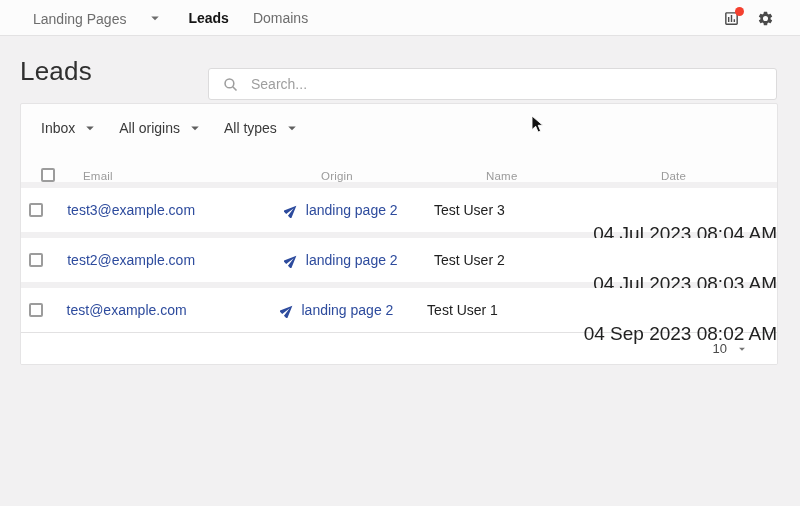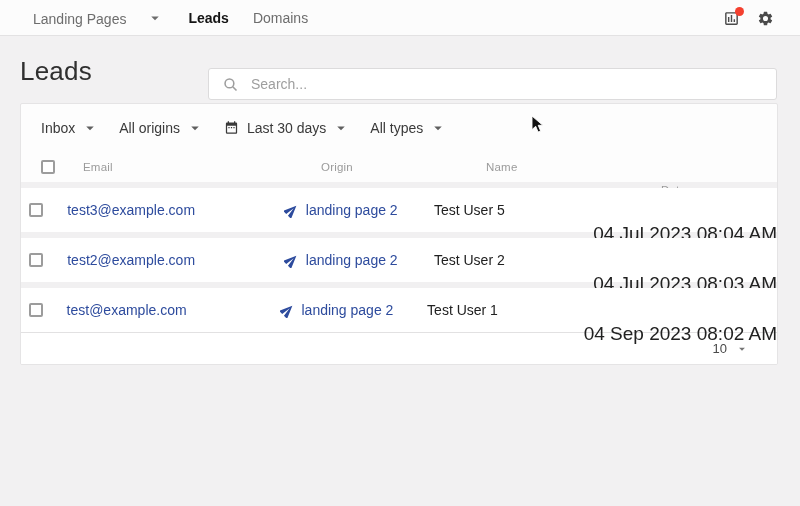--- a/index.html
+++ b/index.html
@@ -62,21 +62,21 @@
   .filter-bar {
     height:47px; display:flex; align-items:center; padding-left:20px; gap:20px;
   }
   .filter {
     display:flex; align-items:center; gap:6px;
     font-size:14px; color:#3a3a3a; cursor:pointer; white-space:nowrap;
   }
   .filter .cal { display:flex; align-items:center; margin-right:2px; }
 
   .thead {
-    height:31px; display:flex; align-items:center; padding-left:20px;
+    height:31px; display:flex; align-items:flex-end; padding-left:20px;
     font-size:11.5px; color:#9b9b9b; letter-spacing:.2px;
   }
   .c-check { width:42px; display:flex; align-items:center; }
   .c-email { width:238px; }
   .c-origin { width:165px; display:flex; align-items:center; gap:7px; }
   .c-name  { width:175px; }
   .c-date  { flex:1; white-space:nowrap;margin-top:47px; }
 
   .tbody { background:#f1f0f1; padding-top:6px; display:flex; flex-direction:column; gap:6px; }
   .trow {
@@ -159,33 +159,20 @@
     <div class="filter">
       <span>Inbox</span>
       <span class="caret">
         <svg width="18" height="18" viewBox="0 0 24 24">
             <path d="M7 10l5 5 5-5z" fill="#5f5f5f"></path>
           </svg>
       </span>
     </div>
     <div class="filter">
       <span>All origins</span>
-      <span class="caret">
-        <svg width="18" height="18" viewBox="0 0 24 24">
-            <path d="M7 10l5 5 5-5z" fill="#5f5f5f"></path>
-          </svg>
-      </span>
-    </div>
-    <div class="filter">
-      <span class="cal">
-        <svg width="15" height="15" viewBox="0 0 24 24" fill="#3a3a3a">
-          <path d="M9 11H7v2h2v-2zm4 0h-2v2h2v-2zm4 0h-2v2h2v-2zm2-7h-1V2h-2v2H8V2H6v2H5c-1.11 0-1.99.9-1.99 2L3 20a2 2 0 0 0 2 2h14c1.1 0 2-.9 2-2V6c0-1.1-.9-2-2-2zm0 16H5V9h14v11z"></path>
-        </svg>
-      </span>
-      <span>Last 30 days</span>
       <span class="caret">
         <svg width="18" height="18" viewBox="0 0 24 24">
             <path d="M7 10l5 5 5-5z" fill="#5f5f5f"></path>
           </svg>
       </span>
     </div>
     <div class="filter">
       <span>All types</span>
       <span class="caret">
         <svg width="18" height="18" viewBox="0 0 24 24">
@@ -213,21 +200,21 @@
         </div>
       <div class="c-email"><a>test3@example.com</a></div>
       <div class="c-origin">
         <span style="display:flex;">
           <svg width="15" height="15" viewBox="0 0 24 24" fill="#2d4b9d">
               <path d="M2.01 21L23 12 2.01 3 2 10l15 2-15 2z" transform="rotate(-45 12 12)"></path>
             </svg>
         </span>
         <a>landing page 2</a>
       </div>
-      <div class="c-name"><span>Test User 5</span></div>
+      <div class="c-name"><span>Test User 3</span></div>
       <div class="c-date lead-date"><span>04 Jul 2023 08:04 AM</span></div>
     </div>
 
     <div class="trow">
       <div class="c-check">
           <input type="checkbox" class="cb" style="">
         </div>
       <div class="c-email"><a>test2@example.com</a></div>
       <div class="c-origin">
         <span style="display:flex;">

